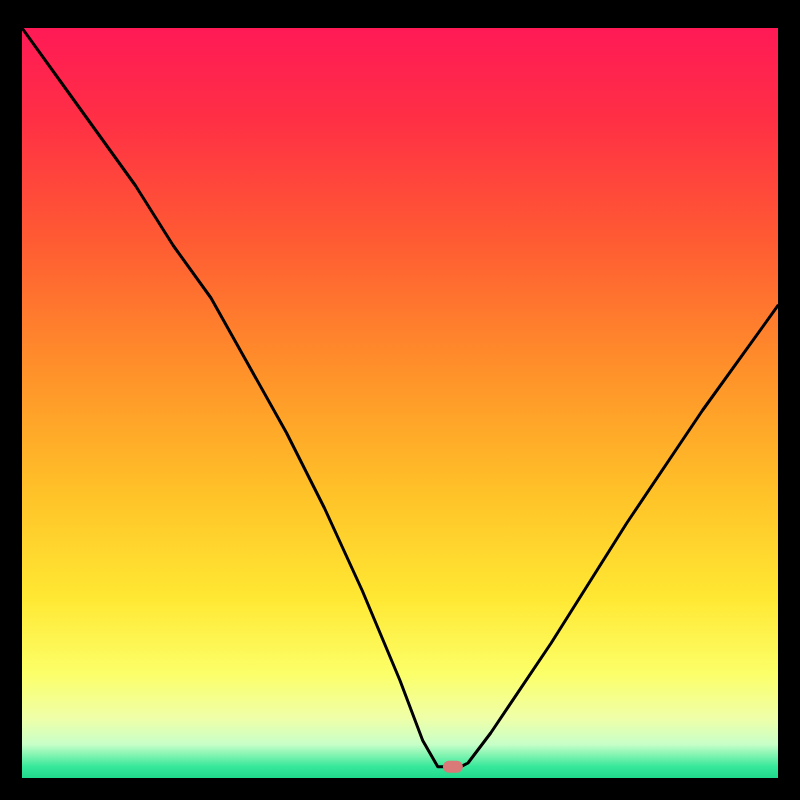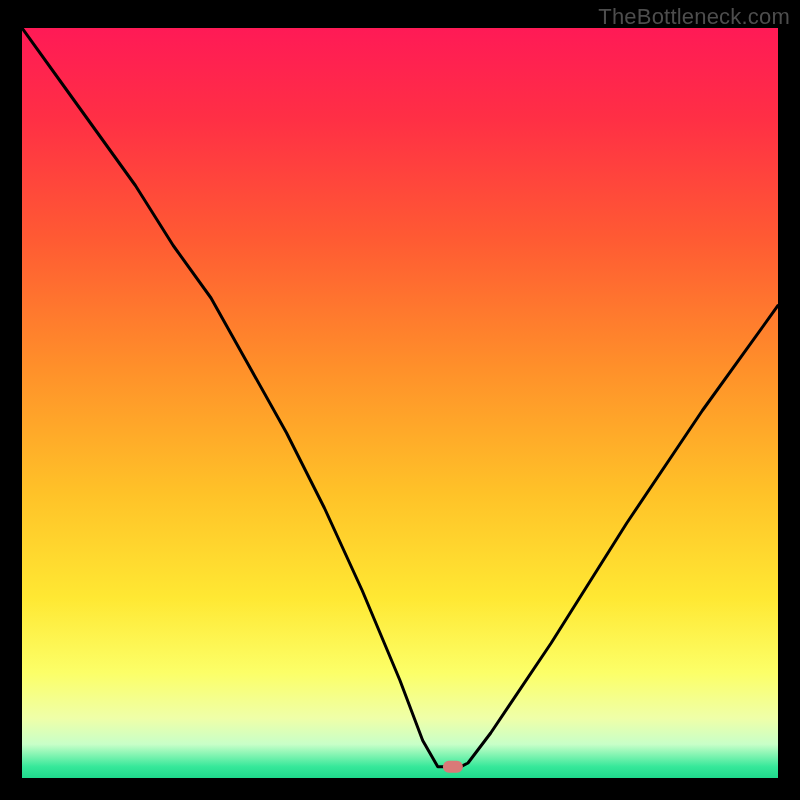--- a/index.html
+++ b/index.html
@@ -55,21 +55,20 @@
   .marker {
     fill: #d97a78;
     stroke: none;
   }
 </style>
 </head>
 <body>
 
 <div class="frame">
 
-  <div class="watermark">TheBottleneck.com</div>
 
   <div class="plot">
     <svg viewBox="0 0 756 750">
       <defs>
         <linearGradient id="bg-grad" x1="0" y1="0" x2="0" y2="1">
             <stop offset="0%" stop-color="#ff1a56"></stop>
             <stop offset="12%" stop-color="#ff2f45"></stop>
             <stop offset="28.000000000000004%" stop-color="#ff5a33"></stop>
             <stop offset="45%" stop-color="#ff8f2a"></stop>
             <stop offset="62%" stop-color="#ffc228"></stop>

